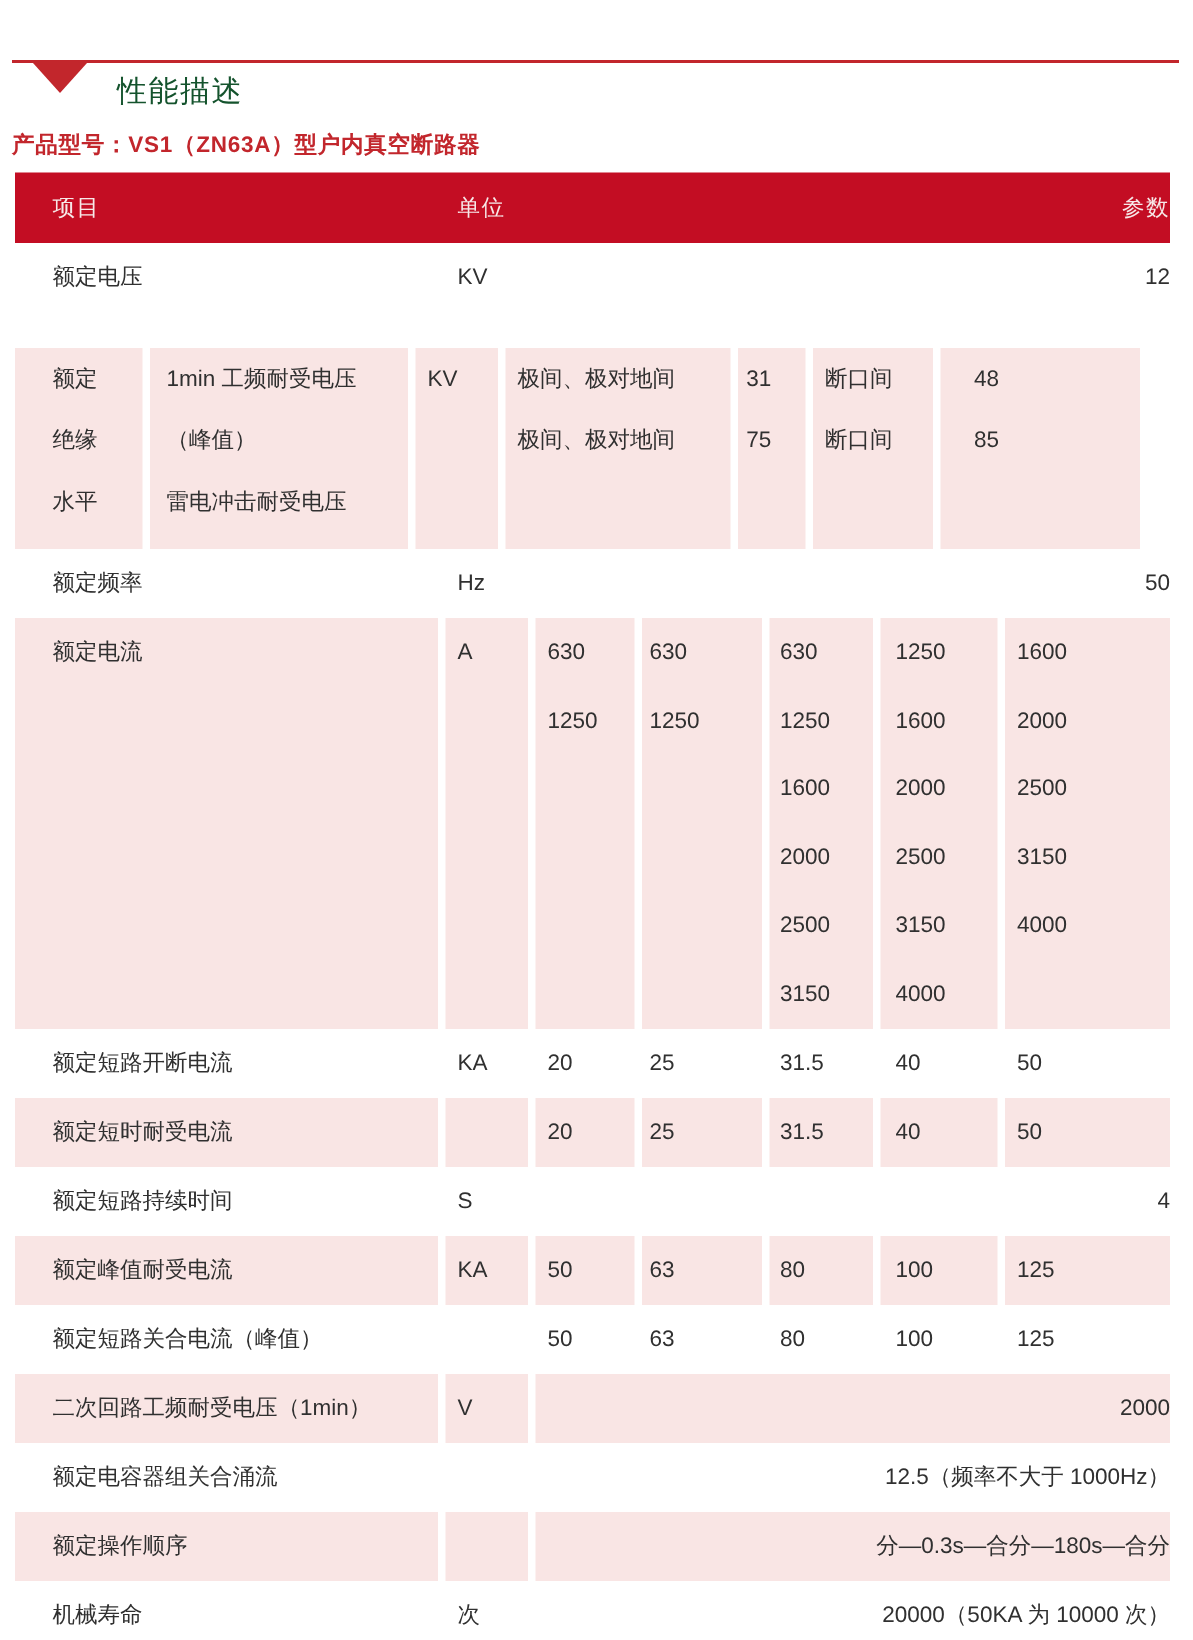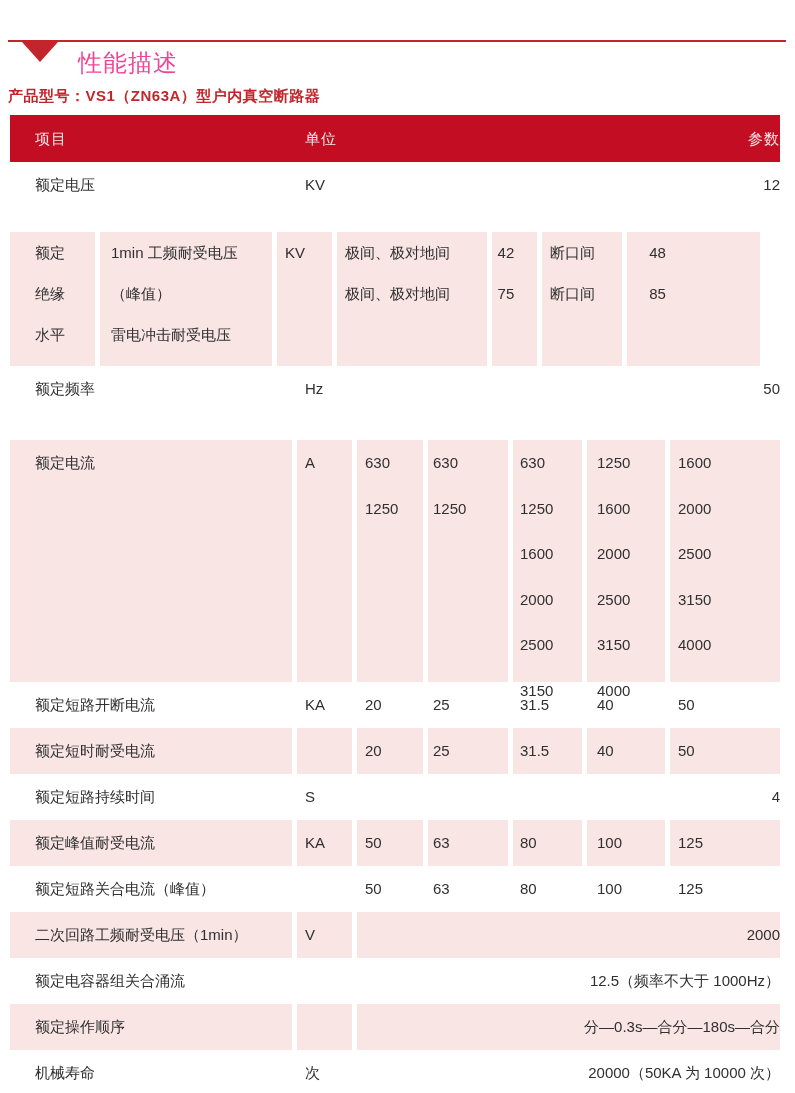--- a/index.html
+++ b/index.html
@@ -23,38 +23,38 @@
   
   .band{position:relative;height:70px;}
   .band-rule{position:absolute;left:8px;right:9px;top:40px;height:2px;background:var(--line-red);}
   .band-tri{
     position:absolute;left:22px;top:42px;width:0;height:0;
     border-left:18px solid transparent;border-right:18px solid transparent;
     border-top:20px solid var(--line-red);
   }
   .band-title{
     position:absolute;left:78px;top:47px;
-    font-size:24px;font-weight:500;color:#ec4899;letter-spacing:1px;
+    font-size:20px;font-weight:500;color:#14532d;letter-spacing:1px;
   }
 
   .product{
     margin:17px 0 0 8px;
     font-size:15px;font-weight:600;color:var(--line-red);letter-spacing:.5px;
   }
 
   
   .spec-table{margin:9px 0 0 10px;width:770px;}
   .thead{
     display:flex;height:47px;line-height:47px;
     background:var(--red);color:var(--head-text);font-size:15px;letter-spacing:1px;
   }
   .row{display:flex;font-size:15px;color:var(--text);}
   .h46{height:46px;line-height:46px;}
   .ins{height:134px;line-height:41px;padding-top:0;margin-top:24px;}
-  .cur{height:242px;line-height:45.5px;margin-top:28px;}
+  .cur{height:274px;line-height:45.5px;}
 
   .ci{width:282px;padding-left:25px;}
   .cu{width:55px;padding-left:8px;}
   .gap{width:5px;flex:none;}
   .cpw{width:423px;padding-left:8px;text-align:right;}
   .params{width:423px;display:flex;}
   .v1{width:66px;padding-left:8px;}
   .v2{width:80px;padding-left:5px;}
   .v3{width:69px;padding-left:7px;}
   .v4{width:78px;padding-left:10px;}
@@ -122,21 +122,21 @@
       <div class="gap"></div>
       <div class="cu">KV</div>
       <div class="gap"></div>
       <div class="params">
         <div class="p1">
           <div>极间、极对地间</div>
           <div>极间、极对地间</div>
         </div>
         <div class="gap"></div>
         <div class="p2">
-          <div>42</div>
+          <div>31</div>
           <div>75</div>
         </div>
         <div class="gap"></div>
         <div class="p3">
           <div>断口间</div>
           <div>断口间</div>
         </div>
         <div class="gap"></div>
         <div class="p4">
           <div>48</div>

